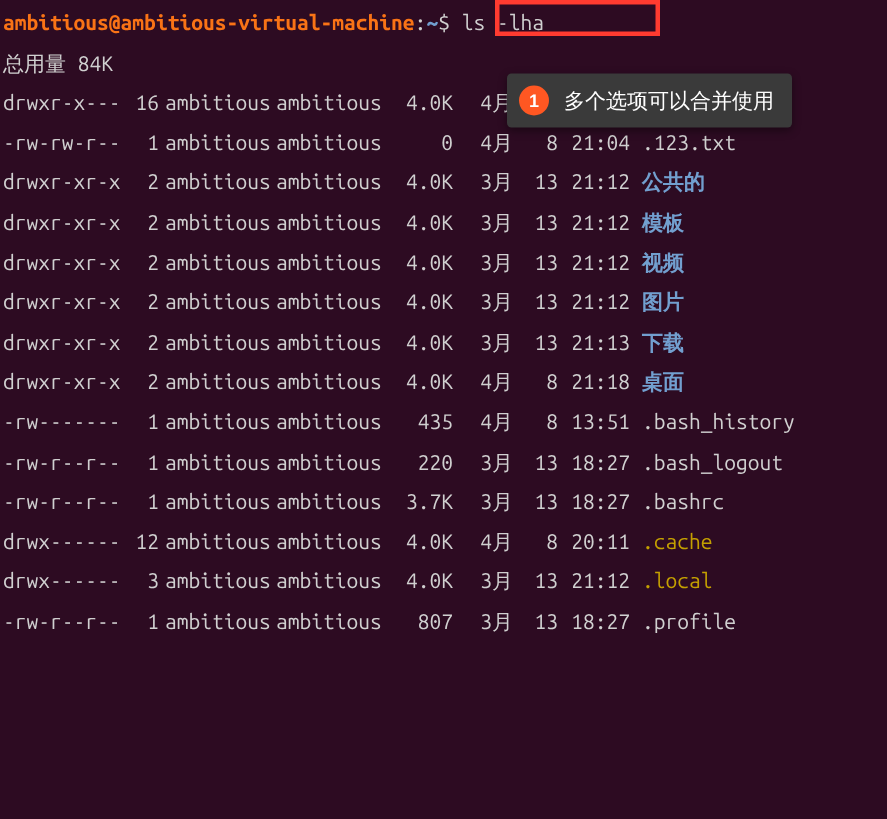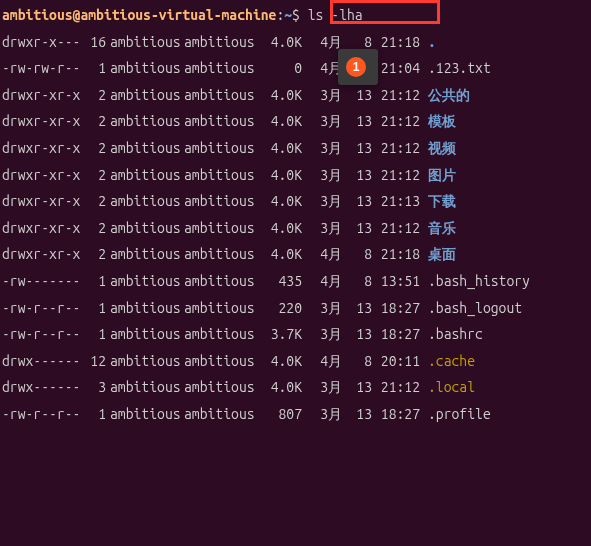--- a/index.html
+++ b/index.html
@@ -9,21 +9,21 @@
       font-size: 14px;
       color: #d0d0d0;
       width: 591px;
       height: 546px;
       overflow: hidden;
       position: relative;
       line-height: 1.9;
     }
     .terminal { padding: 2px 2px; }
     .prompt-line { white-space: pre; }
-    .user-green { color: #fdba74; font-weight: bold; }
+    .user-green { color: #f97316; font-weight: bold; }
     .path-blue { color: #729fcf; font-weight: bold; }
     .normal { color: #d0d0d0; }
     .cmd-highlight-box {
       position: absolute;
       border: 3px solid #ff3b30;
       top: 0px;
       left: 330px;
       width: 110px;
       height: 24px;
       pointer-events: none;
@@ -69,38 +69,39 @@
     .col-time   { display:inline-block; width:48px; text-align:right; }
     .col-name   { padding-left:8px; }
   </style>
 </head>
 <body>
 
 <div class="terminal">
 
   <div class="prompt-line"><span class="user-green">ambitious@ambitious-virtual-machine</span><span class="normal">:</span><span class="path-blue">~</span><span class="normal">$ </span><span class="normal">ls -lha</span></div>
 
+  <div class="row">总用量 84K</div>
 
   <div id="listing">
       <div class="row"><span class="col-perm">drwxr-x---</span><span class="col-links">16</span><span class="col-owner">ambitious</span><span class="col-group">ambitious</span><span class="col-size">4.0K</span><span class="col-month">4月</span><span class="col-day">8</span><span class="col-time">21:18</span><span class="col-name dir-blue">.</span></div>
       <div class="row"><span class="col-perm">-rw-rw-r--</span><span class="col-links">1</span><span class="col-owner">ambitious</span><span class="col-group">ambitious</span><span class="col-size">0</span><span class="col-month">4月</span><span class="col-day">8</span><span class="col-time">21:04</span><span class="col-name ">.123.txt</span></div>
       <div class="row"><span class="col-perm">drwxr-xr-x</span><span class="col-links">2</span><span class="col-owner">ambitious</span><span class="col-group">ambitious</span><span class="col-size">4.0K</span><span class="col-month">3月</span><span class="col-day">13</span><span class="col-time">21:12</span><span class="col-name dir-blue">公共的</span></div>
       <div class="row"><span class="col-perm">drwxr-xr-x</span><span class="col-links">2</span><span class="col-owner">ambitious</span><span class="col-group">ambitious</span><span class="col-size">4.0K</span><span class="col-month">3月</span><span class="col-day">13</span><span class="col-time">21:12</span><span class="col-name dir-blue">模板</span></div>
       <div class="row"><span class="col-perm">drwxr-xr-x</span><span class="col-links">2</span><span class="col-owner">ambitious</span><span class="col-group">ambitious</span><span class="col-size">4.0K</span><span class="col-month">3月</span><span class="col-day">13</span><span class="col-time">21:12</span><span class="col-name dir-blue">视频</span></div>
       <div class="row"><span class="col-perm">drwxr-xr-x</span><span class="col-links">2</span><span class="col-owner">ambitious</span><span class="col-group">ambitious</span><span class="col-size">4.0K</span><span class="col-month">3月</span><span class="col-day">13</span><span class="col-time">21:12</span><span class="col-name dir-blue">图片</span></div>
       <div class="row"><span class="col-perm">drwxr-xr-x</span><span class="col-links">2</span><span class="col-owner">ambitious</span><span class="col-group">ambitious</span><span class="col-size">4.0K</span><span class="col-month">3月</span><span class="col-day">13</span><span class="col-time">21:13</span><span class="col-name dir-blue">下载</span></div>
-      <div class="row"><span class="col-perm">drwxr-xr-x</span><span class="col-links">2</span><span class="col-owner">ambitious</span><span class="col-group">ambitious</span><span class="col-size">4.0K</span><span class="col-month">3月</span><span class="col-day">13</span><span class="col-time">21:12</span><span class="col-name dir-blue">音乐</span></div>
       <div class="row"><span class="col-perm">drwxr-xr-x</span><span class="col-links">2</span><span class="col-owner">ambitious</span><span class="col-group">ambitious</span><span class="col-size">4.0K</span><span class="col-month">4月</span><span class="col-day">8</span><span class="col-time">21:18</span><span class="col-name dir-blue">桌面</span></div>
       <div class="row"><span class="col-perm">-rw-------</span><span class="col-links">1</span><span class="col-owner">ambitious</span><span class="col-group">ambitious</span><span class="col-size">435</span><span class="col-month">4月</span><span class="col-day">8</span><span class="col-time">13:51</span><span class="col-name ">.bash_history</span></div>
       <div class="row"><span class="col-perm">-rw-r--r--</span><span class="col-links">1</span><span class="col-owner">ambitious</span><span class="col-group">ambitious</span><span class="col-size">220</span><span class="col-month">3月</span><span class="col-day">13</span><span class="col-time">18:27</span><span class="col-name ">.bash_logout</span></div>
       <div class="row"><span class="col-perm">-rw-r--r--</span><span class="col-links">1</span><span class="col-owner">ambitious</span><span class="col-group">ambitious</span><span class="col-size">3.7K</span><span class="col-month">3月</span><span class="col-day">13</span><span class="col-time">18:27</span><span class="col-name ">.bashrc</span></div>
       <div class="row"><span class="col-perm">drwx------</span><span class="col-links">12</span><span class="col-owner">ambitious</span><span class="col-group">ambitious</span><span class="col-size">4.0K</span><span class="col-month">4月</span><span class="col-day">8</span><span class="col-time">20:11</span><span class="col-name orange-dir">.cache</span></div>
       <div class="row"><span class="col-perm">drwx------</span><span class="col-links">3</span><span class="col-owner">ambitious</span><span class="col-group">ambitious</span><span class="col-size">4.0K</span><span class="col-month">3月</span><span class="col-day">13</span><span class="col-time">21:12</span><span class="col-name orange-dir">.local</span></div>
       <div class="row"><span class="col-perm">-rw-r--r--</span><span class="col-links">1</span><span class="col-owner">ambitious</span><span class="col-group">ambitious</span><span class="col-size">807</span><span class="col-month">3月</span><span class="col-day">13</span><span class="col-time">18:27</span><span class="col-name ">.profile</span></div>
     </div>
 
 </div>
 
 <div class="cmd-highlight-box"></div>
 
 <div class="tooltip">
   <div class="tooltip-badge">1</div>
+  <div>多个选项可以合并使用</div>
 </div>
 
 </body></html>

